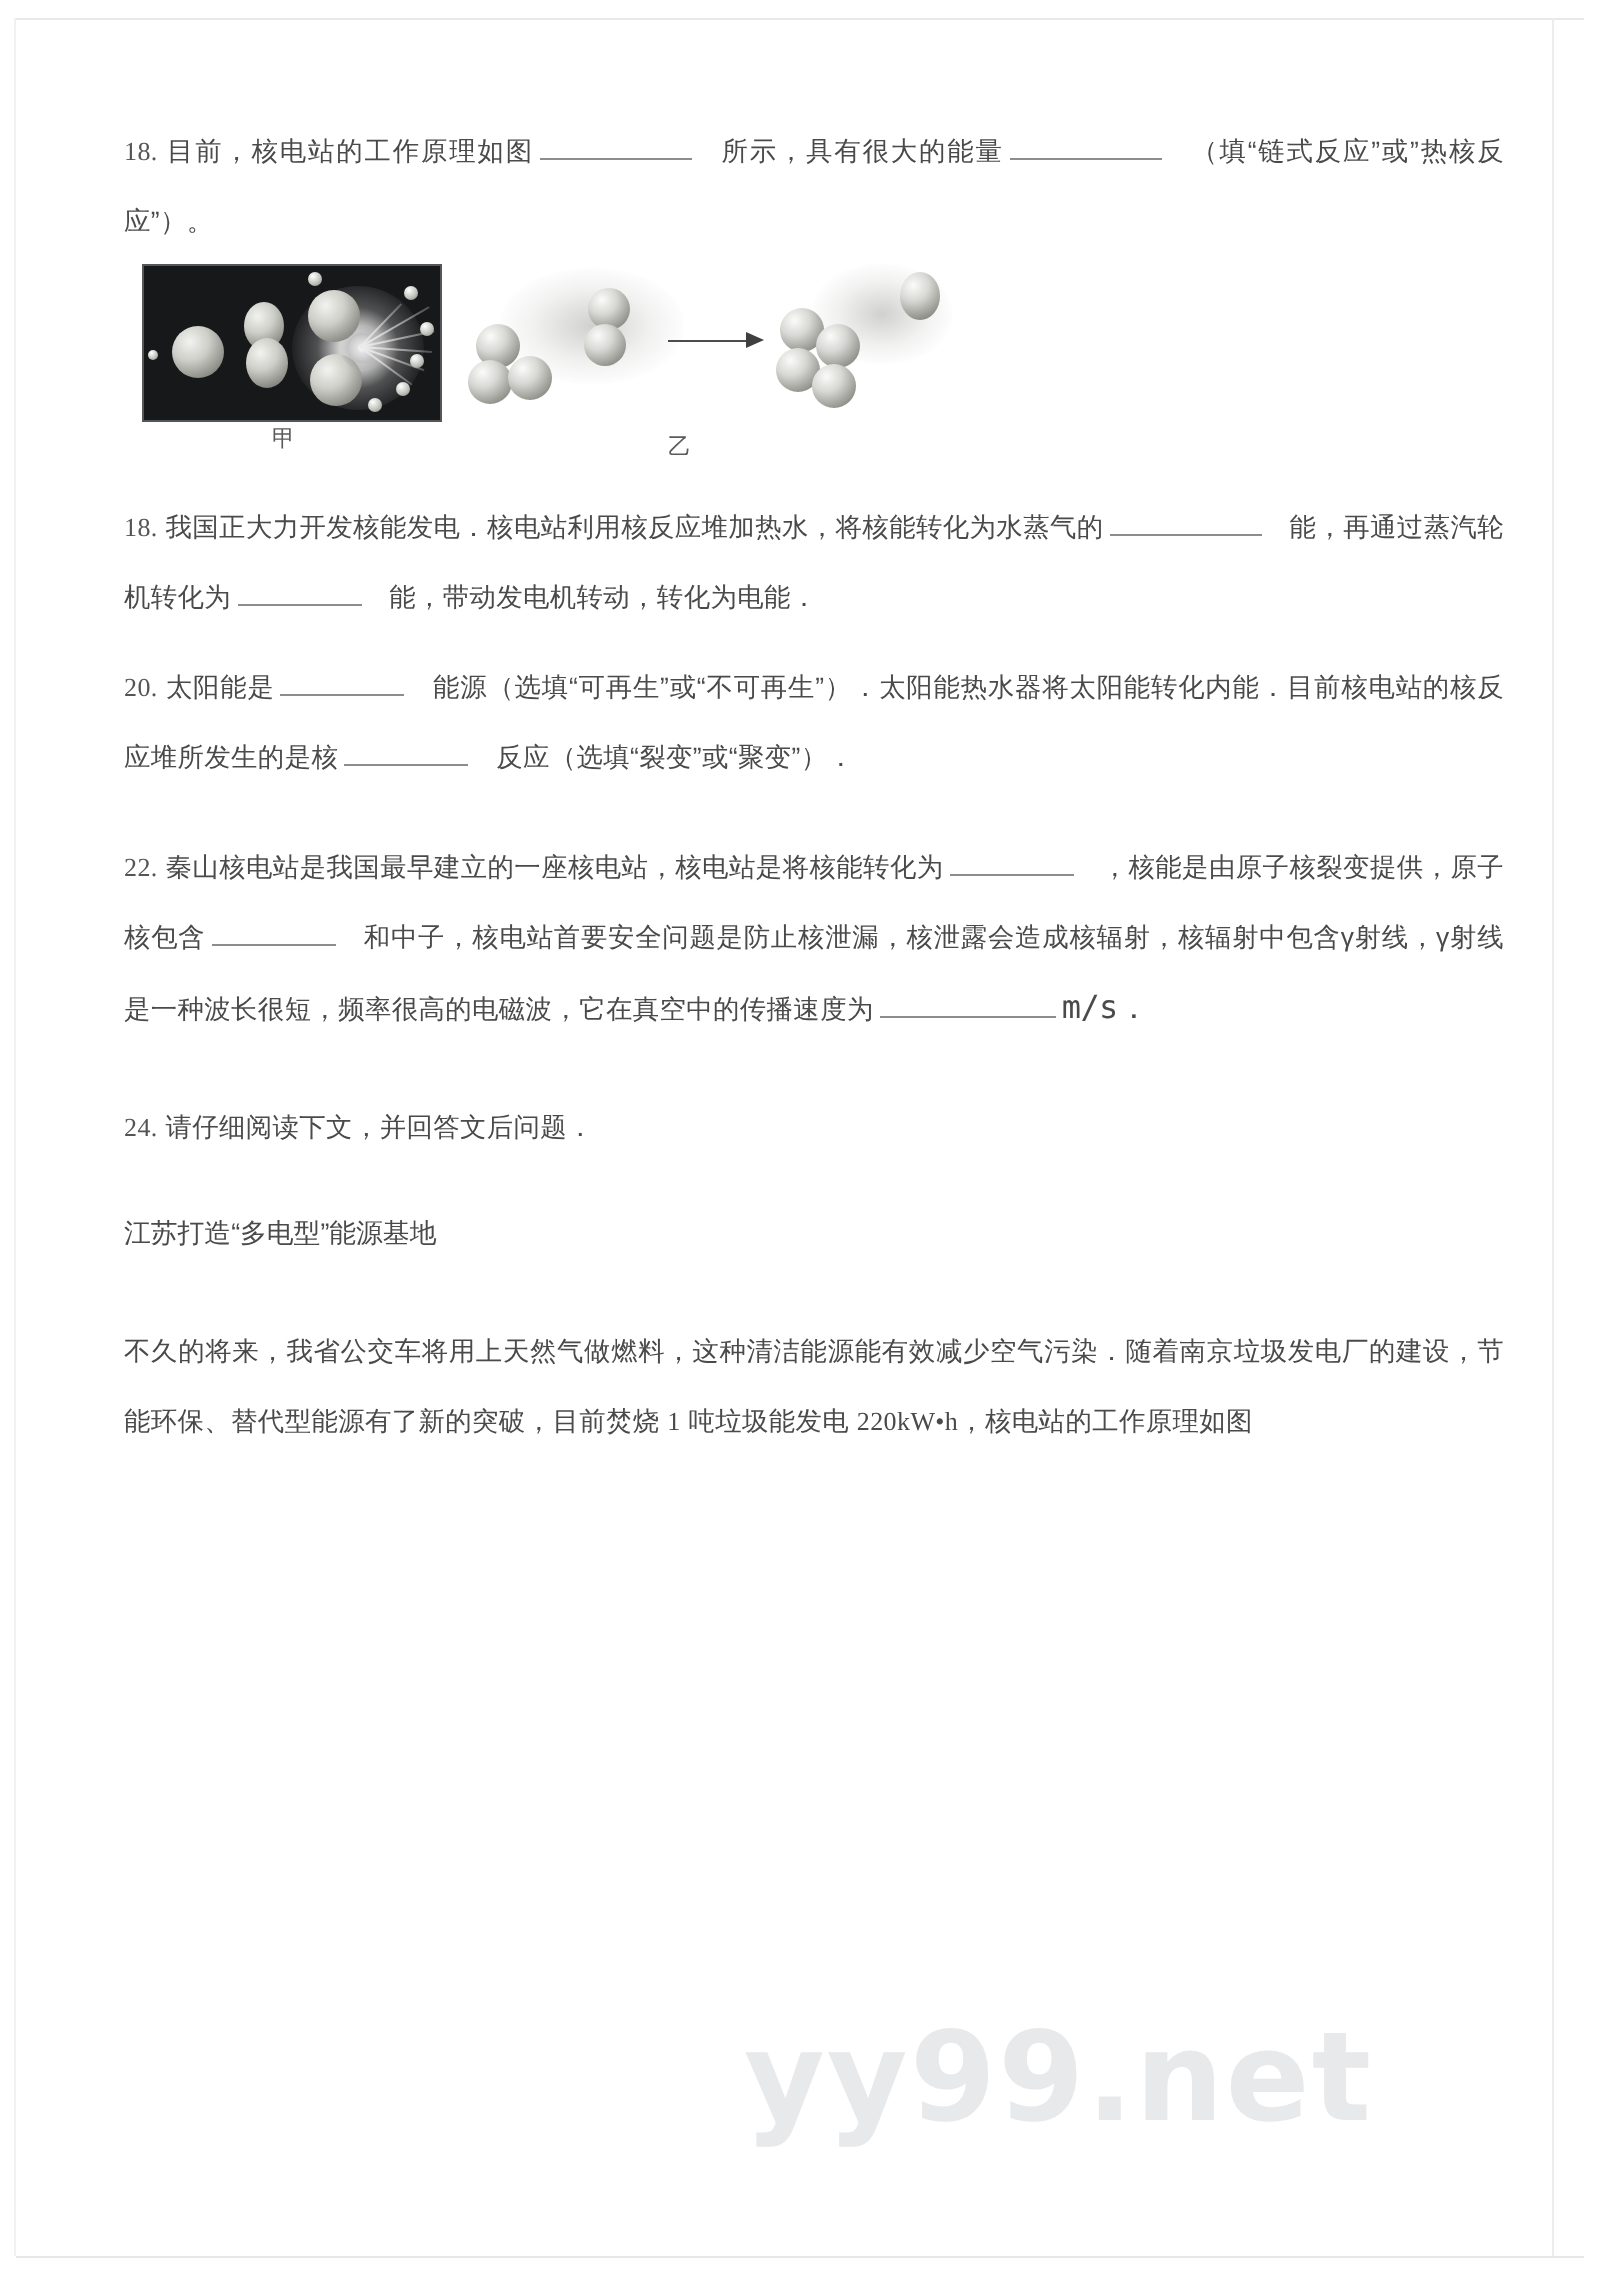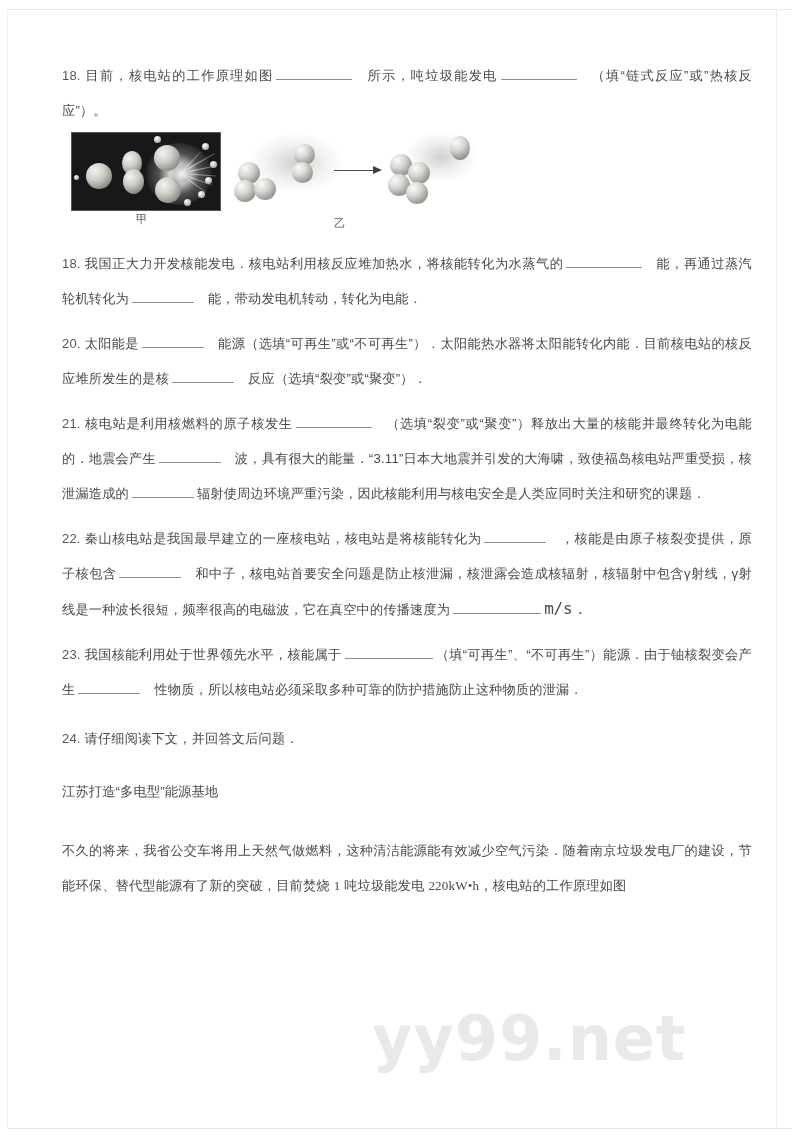--- a/index.html
+++ b/index.html
@@ -70,21 +70,21 @@
   .q {
     position: relative;
     color: #4a4a4a;
     font-size: 13.2px;
     line-height: 35px;
     letter-spacing: 0.2px;
     text-align: justify;
     text-justify: inter-character;
   }
   .q .num {
-    font-family: Liberation Sans, sans-serif;
+    font-family: Liberation Serif, serif;
     font-size: 13px;
     color: #555;
   }
   .blank {
     display: inline-block;
     border-bottom: 1px solid #8d8d8d;
     vertical-align: baseline;
     margin: 0 3px;
     height: 13px;
   }
@@ -202,21 +202,21 @@
   <div class="scan-border-bottom"></div>
   <div class="scan-border-left"></div>
   <div class="scan-border-right"></div>
 
   <div id="watermark">yy99.net</div>
 
   <div id="content">
 
     <div class="q">
       <span class="num">18.</span>
-      <span>目前，核电站的工作原理如图</span><span class="blank b-lg sp-after"></span><span>所示，吨垃圾能发电</span><span class="blank b-lg sp-after"></span><span>（填“链式反应”或”热核反应”）。</span>
+      <span>目前，核电站的工作原理如图</span><span class="blank b-lg sp-after"></span><span>所示，具有很大的能量</span><span class="blank b-lg sp-after"></span><span>（填“链式反应”或”热核反应”）。</span>
     </div>
 
     <div id="figure">
 
       <div id="fig-fission">
         <div class="nuc" style="left:14px; top:30px; width:26px; height:26px;"></div>
         <div class="ndot" style="left:2px; top:42px; width:5px; height:5px;"></div>
         <div class="nuc" style="left:50px; top:18px; width:20px; height:24px;"></div>
         <div class="nuc" style="left:51px; top:36px; width:21px; height:25px;"></div>
         <div class="flash" style="left:74px; top:10px; width:66px; height:62px;"></div>
@@ -264,38 +264,30 @@
 
     <div class="gap-10"></div>
 
     <div class="q">
       <span class="num">20.</span>
       <span>太阳能是</span><span class="blank b-md sp-after"></span><span>能源（选填“可再生”或“不可再生”）．太阳能热水器将太阳能转化内能．目前核电站的核反应堆所发生的是核</span><span class="blank b-md sp-after"></span><span>反应（选填“裂变”或“聚变”）．</span>
     </div>
 
     <div class="gap-10"></div>
 
-    <div class="q">
-      <span class="num">21.</span>
-      <span>核电站是利用核燃料的原子核发生</span><span class="blank b-lg sp-after"></span><span>（选填“裂变”或“聚变”）释放出大量的核能并最终转化为电能的．地震会产生</span><span class="blank b-md sp-after"></span><span>波，具有很大的能量．“3.11”日本大地震并引发的大海啸，致使福岛核电站严重受损，核泄漏造成的</span><span class="blank b-md"></span><span>辐射使周边环境严重污染，因此核能利用与核电安全是人类应同时关注和研究的课题．</span>
-    </div>
 
     <div class="gap-10"></div>
 
     <div class="q">
       <span class="num">22.</span>
       <span>秦山核电站是我国最早建立的一座核电站，核电站是将核能转化为</span><span class="blank b-md sp-after"></span><span>，核能是由原子核裂变提供，原子核包含</span><span class="blank b-md sp-after"></span><span>和中子，核电站首要安全问题是防止核泄漏，核泄露会造成核辐射，核辐射中包含γ射线，γ射线是一种波长很短，频率很高的电磁波，它在真空中的传播速度为</span><span class="blank b-xl"></span><span class="mono">m/s．</span>
     </div>
 
     <div class="gap-10"></div>
 
-    <div class="q">
-      <span class="num">23.</span>
-      <span>我国核能利用处于世界领先水平，核能属于</span><span class="blank b-xl"></span><span>（填“可再生”、“不可再生”）能源．由于铀核裂变会产生</span><span class="blank b-md sp-after"></span><span>性物质，所以核电站必须采取多种可靠的防护措施防止这种物质的泄漏．</span>
-    </div>
 
     <div class="gap-14"></div>
 
     <div class="q">
       <span class="num">24.</span>
       <span>请仔细阅读下文，并回答文后问题．</span>
     </div>
 
     <div class="gap-18"></div>
 

